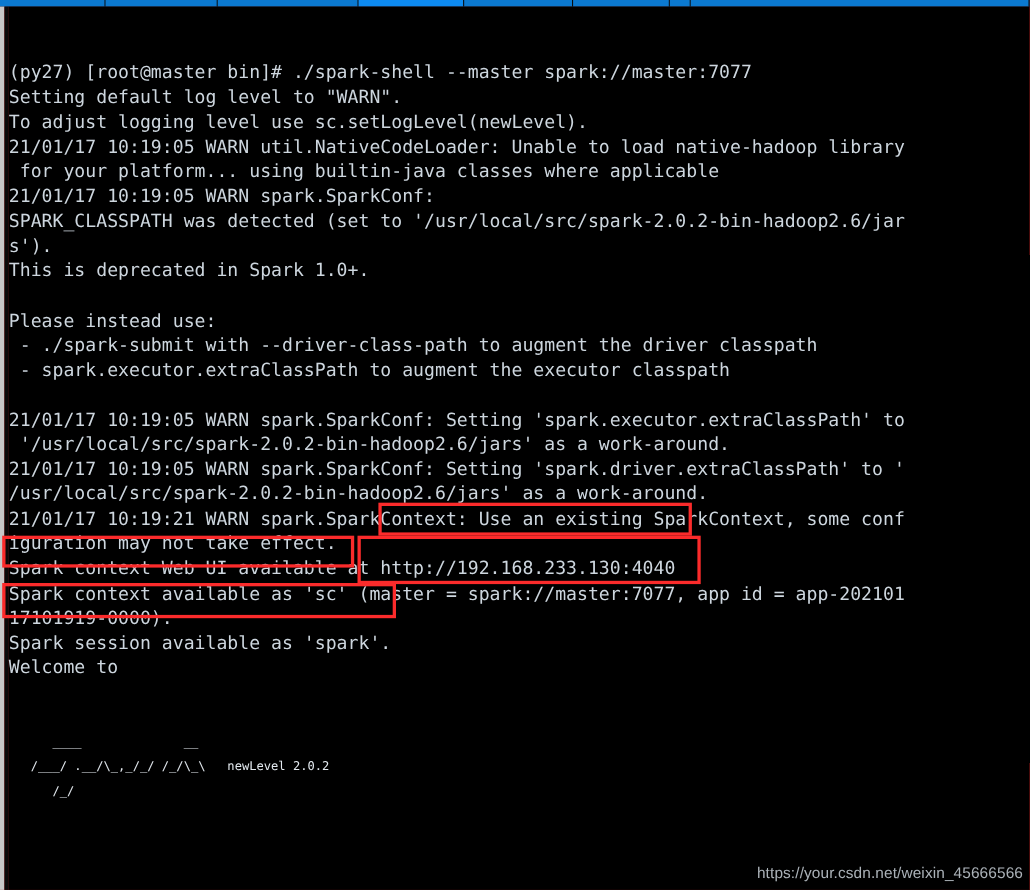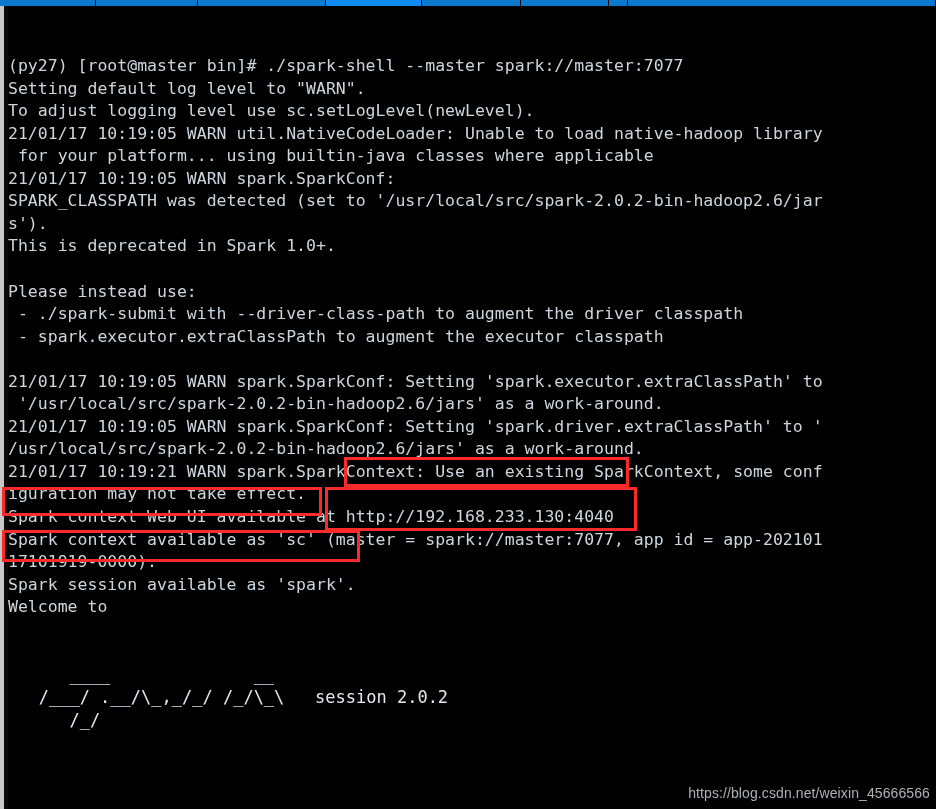--- a/index.html
+++ b/index.html
@@ -78,21 +78,21 @@
   #terminal .line {
     height: 22.55px;
     white-space: pre;
   }
   #terminal .line.blank { color: transparent; }
 
   
   .banner {
     color: #e3e9ef;
     white-space: pre;
-    font-size: 17px;
+    font-size: 11px;
     line-height: 22.55px;
   }
 
   
   .redbox {
     position: absolute;
     border: 3px solid #fb2b2b;
     box-sizing: border-box;
     pointer-events: none;
     background: transparent;
@@ -125,26 +125,26 @@
       <div class="tab dim" style="width: 88px;"></div>
       <div class="tab dim" style="width: 18px;"></div>
       <div class="tab dim" style="width: 310px;"></div>
     </div>
 
   <div id="left-edge"></div>
   <div id="left-edge-inner"></div>
 
   <div id="terminal">
     <div id="term-lines"><div class="line">(py27) [root@master bin]# ./spark-shell --master spark://master:7077</div><div class="line">Setting default log level to "WARN".</div><div class="line">To adjust logging level use sc.setLogLevel(newLevel).</div><div class="line">21/01/17 10:19:05 WARN util.NativeCodeLoader: Unable to load native-hadoop library</div><div class="line"> for your platform... using builtin-java classes where applicable</div><div class="line">21/01/17 10:19:05 WARN spark.SparkConf:</div><div class="line">SPARK_CLASSPATH was detected (set to '/usr/local/src/spark-2.0.2-bin-hadoop2.6/jar</div><div class="line">s').</div><div class="line">This is deprecated in Spark 1.0+.</div><div class="line blank">&nbsp;</div><div class="line">Please instead use:</div><div class="line"> - ./spark-submit with --driver-class-path to augment the driver classpath</div><div class="line"> - spark.executor.extraClassPath to augment the executor classpath</div><div class="line blank">&nbsp;</div><div class="line">21/01/17 10:19:05 WARN spark.SparkConf: Setting 'spark.executor.extraClassPath' to</div><div class="line"> '/usr/local/src/spark-2.0.2-bin-hadoop2.6/jars' as a work-around.</div><div class="line">21/01/17 10:19:05 WARN spark.SparkConf: Setting 'spark.driver.extraClassPath' to '</div><div class="line">/usr/local/src/spark-2.0.2-bin-hadoop2.6/jars' as a work-around.</div><div class="line">21/01/17 10:19:21 WARN spark.SparkContext: Use an existing SparkContext, some conf</div><div class="line">iguration may not take effect.</div><div class="line">Spark context Web UI available at http://192.168.233.130:4040</div><div class="line">Spark context available as 'sc' (master = spark://master:7077, app id = app-202101</div><div class="line">17101919-0000).</div><div class="line">Spark session available as 'spark'.</div><div class="line">Welcome to</div></div>
-    <div id="term-banner" class="banner"><div class="line">      ____              __</div><div class="line">   /___/ .__/\_,_/_/ /_/\_\   session 2.0.2</div><div class="line">      /_/</div><div class="line blank">&nbsp;</div></div>
+    <div id="term-banner" class="banner"><div class="line">      ____              __</div><div class="line">   /___/ .__/\_,_/_/ /_/\_\   newLevel 2.0.2</div><div class="line">      /_/</div><div class="line blank">&nbsp;</div></div>
     
   </div>
 
   <div id="annotation-layer">
       <div class="redbox" style="left: 344px; top: 457px; width: 285px; height: 30px; border-color: rgb(251, 43, 43);"></div>
       <div class="redbox" style="left: 2px; top: 487px; width: 320px; height: 29px; border-color: rgb(251, 43, 43);"></div>
       <div class="redbox" style="left: 325px; top: 487px; width: 312px; height: 44px; border-color: rgb(251, 43, 43);"></div>
       <div class="redbox" style="left: 2px; top: 530px; width: 358px; height: 32px; border-color: rgb(251, 43, 43);"></div>
     </div>
 
-  <div id="watermark">https://blog.csdn.net/weixin_45666566</div>
+  <div id="watermark">https://your.csdn.net/weixin_45666566</div>
 
 </div>
 
 </body></html>

